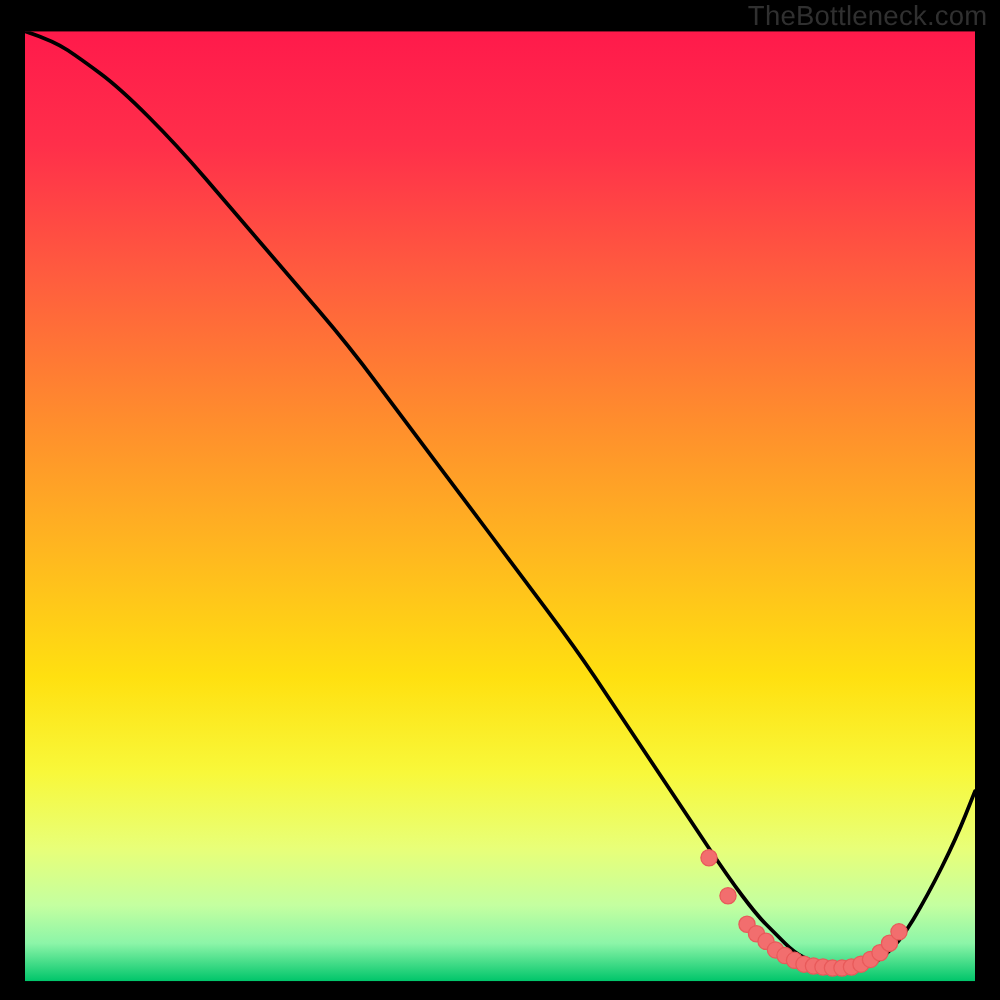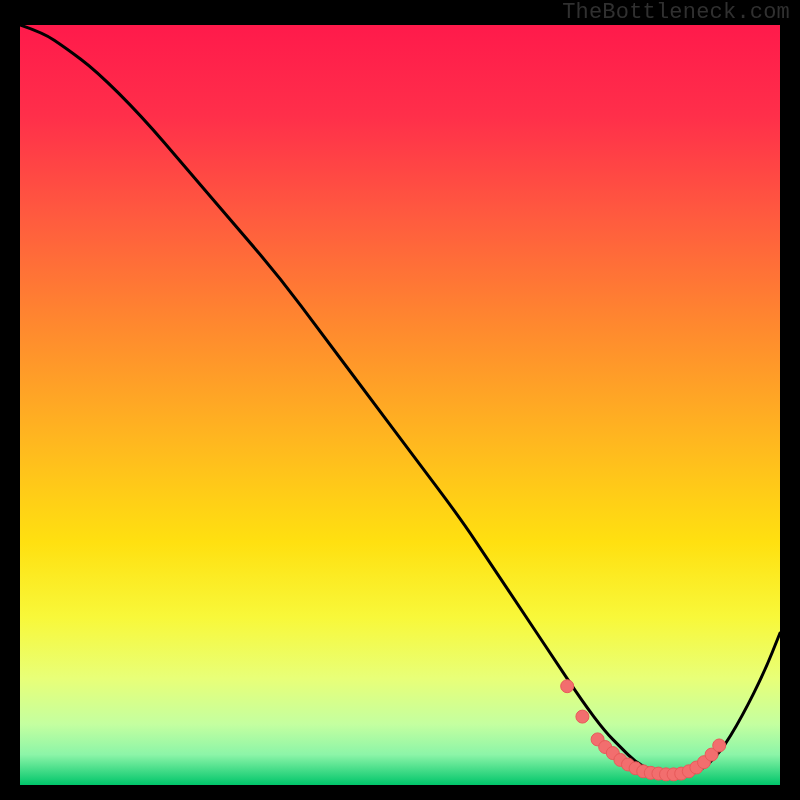--- a/index.html
+++ b/index.html
@@ -2,21 +2,21 @@
 <html><head>
 <meta charset="utf-8">
 <style>
   * { margin: 0; padding: 0; box-sizing: border-box; }
   html, body { width: 800px; height: 800px; background: #000; overflow: hidden; }
   .wrap { position: relative; width: 800px; height: 800px; }
   .attribution {
     position: absolute;
     top: 0;
     right: 10px;
-    font-family: Liberation Mono, monospace;
+    font-family: Liberation Sans, sans-serif;
     font-size: 22px;
     color: #303030;
     letter-spacing: 0.2px;
     margin-left: 12px;
   }
   .plot {
     position: absolute;
     left: 20px;
     top: 25px;
     width: 760px;

